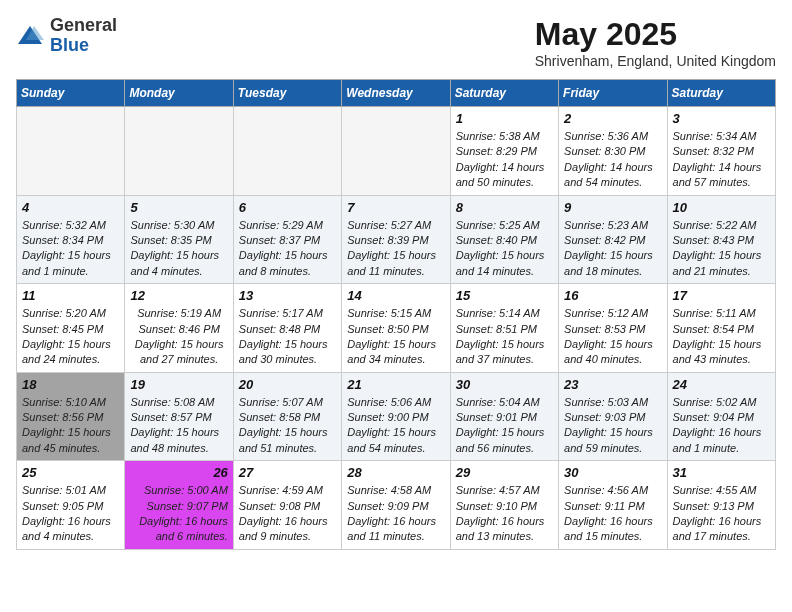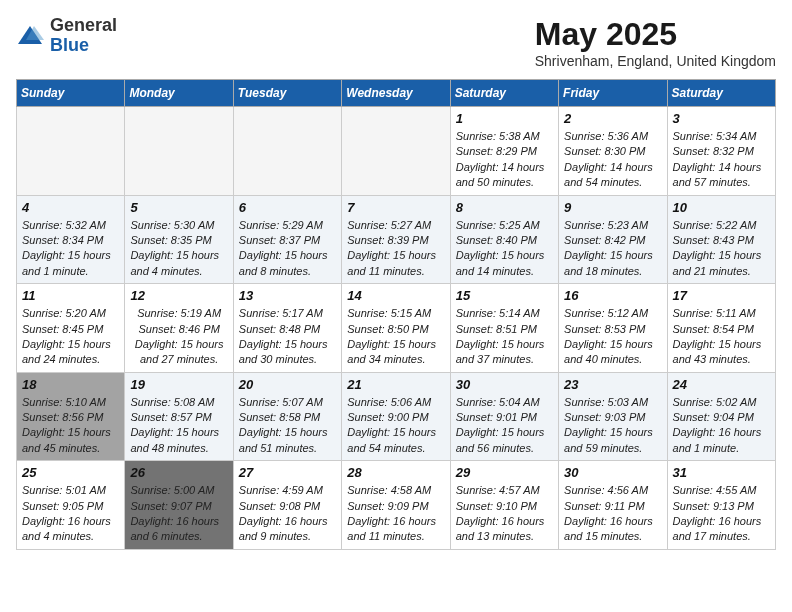--- a/index.html
+++ b/index.html
@@ -298,21 +298,21 @@
         </td>
       </tr>
       <tr>
         <td style="background: rgb(255, 255, 255);">
           <div class="day-number">25</div>
           <div class="cell-content" style="white-space: pre-line;">Sunrise: 5:01 AM
 Sunset: 9:05 PM
 Daylight: 16 hours
 and 4 minutes.</div>
         </td>
-        <td style="background: #737373;">
+        <td style="background: #d946ef; text-align: right;">
           <div class="day-number">26</div>
           <div class="cell-content" style="white-space: pre-line;">Sunrise: 5:00 AM
 Sunset: 9:07 PM
 Daylight: 16 hours
 and 6 minutes.</div>
         </td>
         <td style="background: rgb(255, 255, 255);">
           <div class="day-number">27</div>
           <div class="cell-content" style="white-space: pre-line;">Sunrise: 4:59 AM
 Sunset: 9:08 PM

